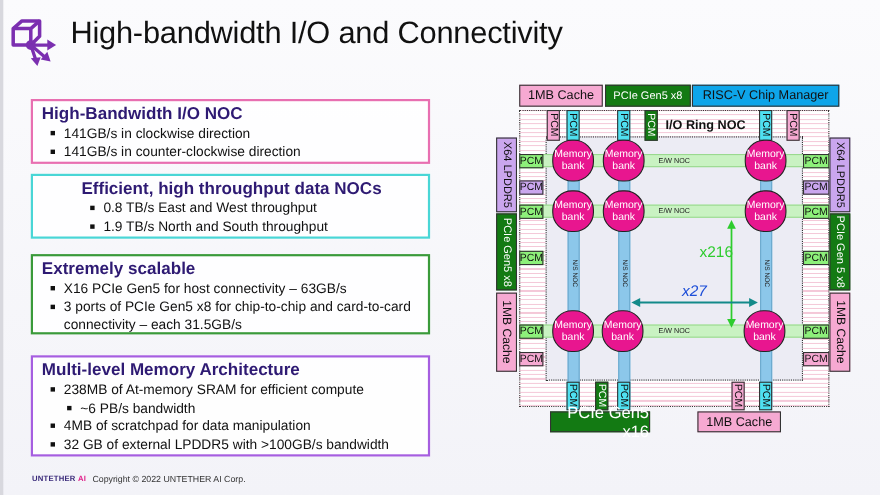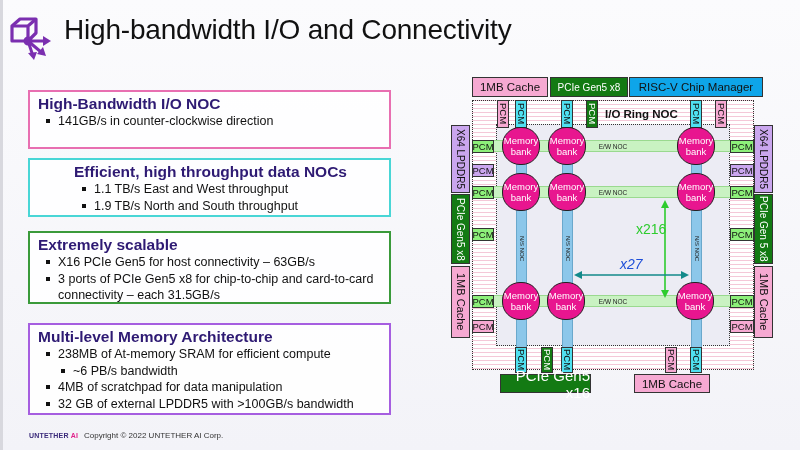--- a/index.html
+++ b/index.html
@@ -71,28 +71,29 @@
     <polygon points="45,27 37,22 37,32"></polygon>
     <polygon points="40,42 31,40 37,33"></polygon>
     <polygon points="28,46 22,39 31,38"></polygon>
   </g>
 </svg>
 <div class="title">High-bandwidth I/O and Connectivity</div>
 
 <div class="box b1">
   <h3>High-Bandwidth I/O NOC</h3>
   <ul>
+    <li>141GB/s in clockwise direction</li>
     <li>141GB/s in counter-clockwise direction</li>
   </ul>
 </div>
 
 <div class="box b2">
   <h3>Efficient, high throughput data NOCs</h3>
   <ul>
-    <li>1.1 TB/s East and West throughput</li>
+    <li>0.8 TB/s East and West throughput</li>
     <li>1.9 TB/s North and South throughput</li>
   </ul>
 </div>
 
 <div class="box b3">
   <h3>Extremely scalable</h3>
   <ul>
     <li>X16 PCIe Gen5 for host connectivity – 63GB/s</li>
     <li>3 ports of PCIe Gen5 x8 for chip-to-chip and card-to-card</li>
     <li class="cont">connectivity – each 31.5GB/s</li>

